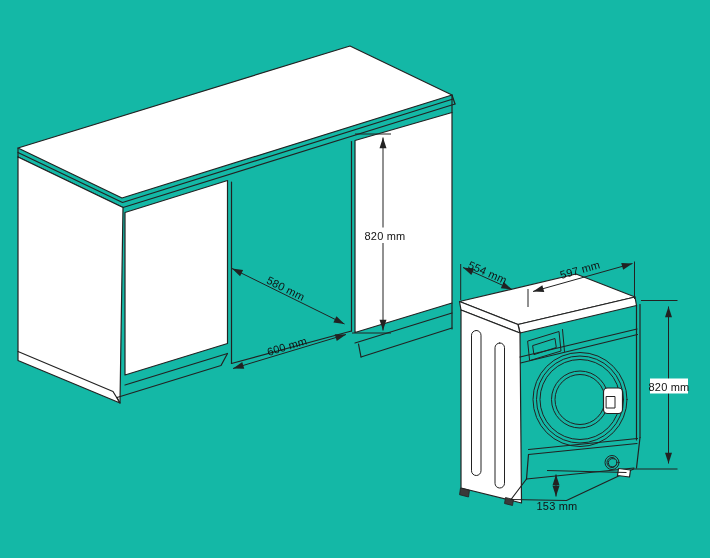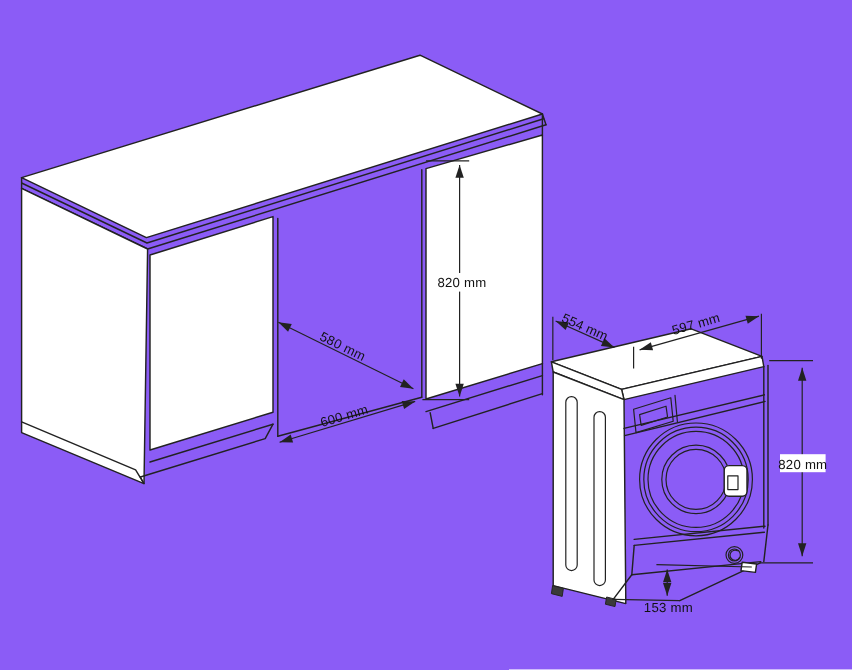--- a/index.html
+++ b/index.html
@@ -1,16 +1,16 @@
 <!DOCTYPE html>
 <html><head>
 <meta charset="utf-8">
 <style>
   html,body{margin:0;padding:0;background:#ffffff;}
-  .stage{position:relative;width:710px;height:558px;background:#8b5cf6;overflow:hidden;
+  .stage{position:relative;width:710px;height:558px;background:#14b8a6;overflow:hidden;
          font-family:"Liberation Sans", sans-serif;}
   svg{display:block;}
   .ln{fill:none;stroke:#222222;stroke-width:1.2;stroke-linejoin:round;stroke-linecap:round;}
   .face{fill:#ffffff;stroke:#222222;stroke-width:1.2;stroke-linejoin:round;}
   .thin{fill:none;stroke:#222222;stroke-width:1;stroke-linejoin:round;stroke-linecap:round;}
   .dimln{fill:none;stroke:#222222;stroke-width:1;}
   .foot{fill:#3a3a3a;stroke:#222222;stroke-width:0.8;}
   .lblbg{fill:#ffffff;stroke:none;}
   text.dim{font-family:"Liberation Sans", sans-serif;font-size:11px;fill:#111111;letter-spacing:0.2px;}
 </style>

